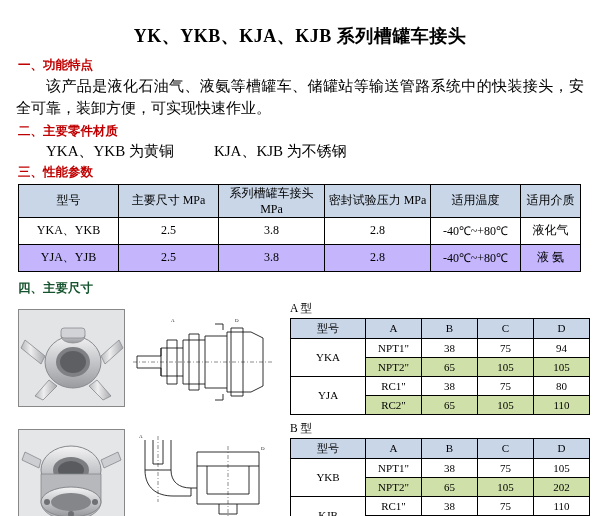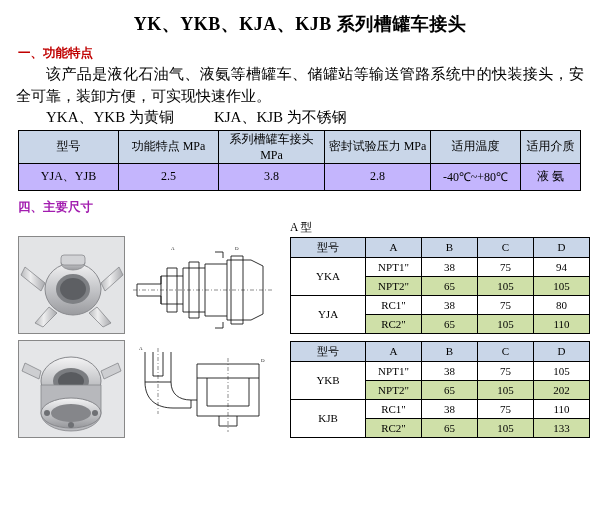--- a/index.html
+++ b/index.html
@@ -20,21 +20,21 @@
     width: 600px;
     height: 516px;
     box-sizing: border-box;
     padding: 0;
   }
   .title {
     text-align: center;
     font-size: 18px;
     font-weight: bold;
     letter-spacing: 0.5px;
-    padding-top: 12px;
+    padding-top: 24px;
     padding-bottom: 6px;
     font-family: "Liberation Serif", serif;
   }
   .section-head {
     color: #c00000;
     font-weight: bold;
     font-size: 12.5px;
     margin: 3px 16px 2px 18px;
   }
   .para {
@@ -81,33 +81,33 @@
   }
   table.perf tr.alt td {
     background: #c4b5fd;
   }
   table.perf td.cell-plain {
     background: #ffffff;
   }
 
   
   .dim-head {
-    color: #a21caf;
+    color: #14532d;
     font-weight: bold;
     font-size: 12.5px;
     margin: 8px 16px 4px 18px;
   }
   .dim-area {
     position: relative;
     margin-left: 18px;
     margin-right: 14px;
   }
   .row-block {
     display: flex;
-    align-items: flex-end;
+    align-items: center;
     margin-bottom: 6px;
   }
   .photo {
     width: 105px;
     height: 96px;
     border: 1px solid #888;
     background: linear-gradient(135deg, #e9e9ea 0%, #d3d4d6 45%, #bfc0c3 100%);
     position: relative;
     overflow: hidden;
     flex: 0 0 auto;
@@ -160,46 +160,56 @@
 </head>
 <body>
 
 <div class="page">
 
   <div class="title">YK、YKB、KJA、KJB 系列槽罐车接头</div>
 
   <div class="section-head">一、功能特点</div>
   <div class="para">该产品是液化石油气、液氨等槽罐车、储罐站等输送管路系统中的快装接头，安全可靠，装卸方便，可实现快速作业。</div>
 
+  <div class="section-head">二、主要零件材质</div>
   <div class="mat-line">
     <span>YKA、YKB 为黄铜</span><span class="mat-gap"></span><span>KJA、KJB 为不锈钢</span>
   </div>
 
+  <div class="section-head">三、性能参数</div>
 
   <div class="perf-wrap">
     <table class="perf">
       <colgroup>
         <col style="width:100px">
         <col style="width:100px">
         <col style="width:106px">
         <col style="width:106px">
         <col style="width:90px">
         <col style="width:60px">
       </colgroup>
       <thead>
         <tr>
           <th>型号</th>
-          <th>功能特点 MPa</th>
+          <th>主要尺寸 MPa</th>
           <th>系列槽罐车接头 MPa</th>
           <th>密封试验压力 MPa</th>
           <th>适用温度</th>
           <th>适用介质</th>
         </tr>
       </thead>
       <tbody>
+        <tr>
+          <td class="cell-plain">YKA、YKB</td>
+          <td class="cell-plain">2.5</td>
+          <td class="cell-plain">3.8</td>
+          <td class="cell-plain">2.8</td>
+          <td class="cell-plain">-40℃~+80℃</td>
+          <td class="cell-plain">液化气</td>
+        </tr>
         <tr class="alt">
           <td>YJA、YJB</td>
           <td>2.5</td>
           <td>3.8</td>
           <td>2.8</td>
           <td>-40℃~+80℃</td>
           <td>液 氨</td>
         </tr>
       </tbody>
     </table>
@@ -359,20 +369,21 @@
             <path d="M97 16 L97 90"></path>
           </g>
           <g fill="#1a1a1a" font-size="5" font-family="Liberation Serif, serif">
             <text x="8" y="8">A</text>
             <text x="130" y="20">D</text>
           </g>
         </svg>
       </div>
 
       <div class="tbl-col">
+        <div class="tbl-label">B 型</div>
         <table class="dim">
           <colgroup>
             <col style="width:75px">
             <col style="width:56px">
             <col style="width:56px">
             <col style="width:56px">
             <col style="width:56px">
           </colgroup>
           <thead>
             <tr>

